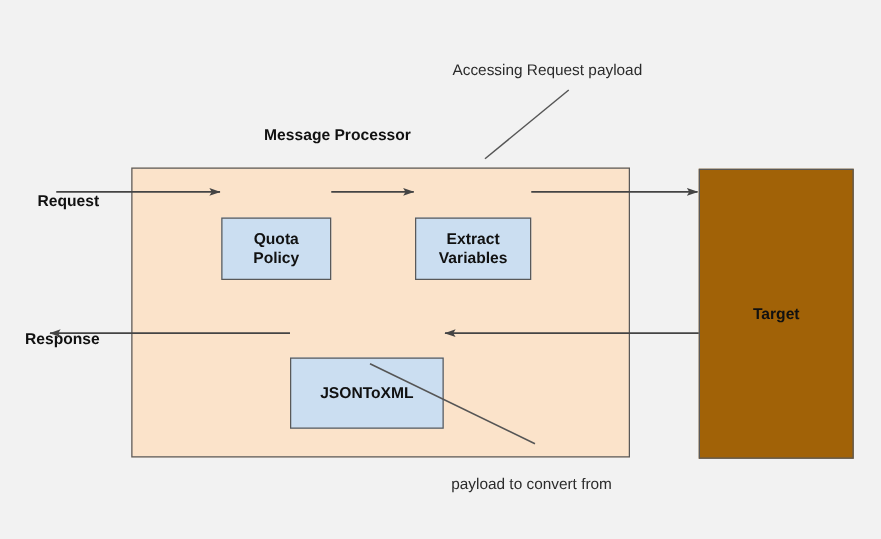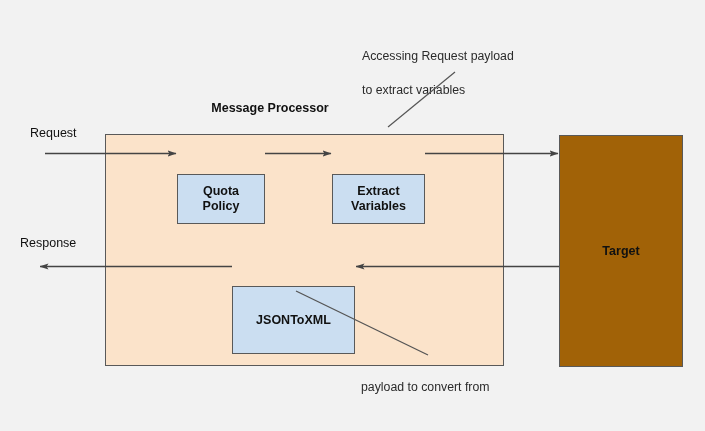--- a/index.html
+++ b/index.html
@@ -53,24 +53,25 @@
   .proc-title {
     position: absolute;
     font-weight: bold;
     font-size: 12.5px;
     color: #111111;
     text-align: center;
     white-space: nowrap;
   }
   .edge-label {
     position: absolute;
-    font-weight: normal;
+    font-weight: bold;
     font-size: 12.5px;
     color: #111111;
     white-space: nowrap;
+    margin-top: 28px;
   }
   .annotation {
     position: absolute;
     font-size: 12.3px;
     color: #2b2b2b;
     line-height: 1.38;
     white-space: pre-line;
   }
 </style>
 </head>
@@ -89,31 +90,30 @@
   <div class="box policy-box" style="left:177px; top:128px; width:88px; height:50px; flex-direction:column;">
     <span>Quota</span>
     <span>Policy</span>
   </div>
 
   <div class="box policy-box" style="left:332px; top:128px; width:93px; height:50px; flex-direction:column;text-align:right;">
     <span>Extract</span>
     <span>Variables</span>
   </div>
 
-  <div class="box policy-box" style="left:232px; top:240px; width:123px; height:68px;">
+  <div class="box policy-box" style="left:232px; top:240px; width:123px; height:57px;">
     <span>JSONToXML</span>
   </div>
 
   <div class="edge-label" style="left:30px; top:126px;">Request</div>
 
   <div class="edge-label" style="left:20px; top:236px;">Response</div>
 
   <div class="annotation" style="left:362px; top:31px; width:200px;">
     <div>Accessing Request payload</div>
-    <div>to extract variables</div>
   </div>
 
   <div class="annotation" style="left:361px; top:362px; width:200px;">
     <div>payload to convert from</div>
     
   </div>
 
   <svg id="svg-layer" viewBox="0 0 705 431" xmlns="http://www.w3.org/2000/svg">
     <defs>
       <marker id="arrowhead" markerWidth="9" markerHeight="7" refX="8.5" refY="3.5" orient="auto" markerUnits="userSpaceOnUse">

